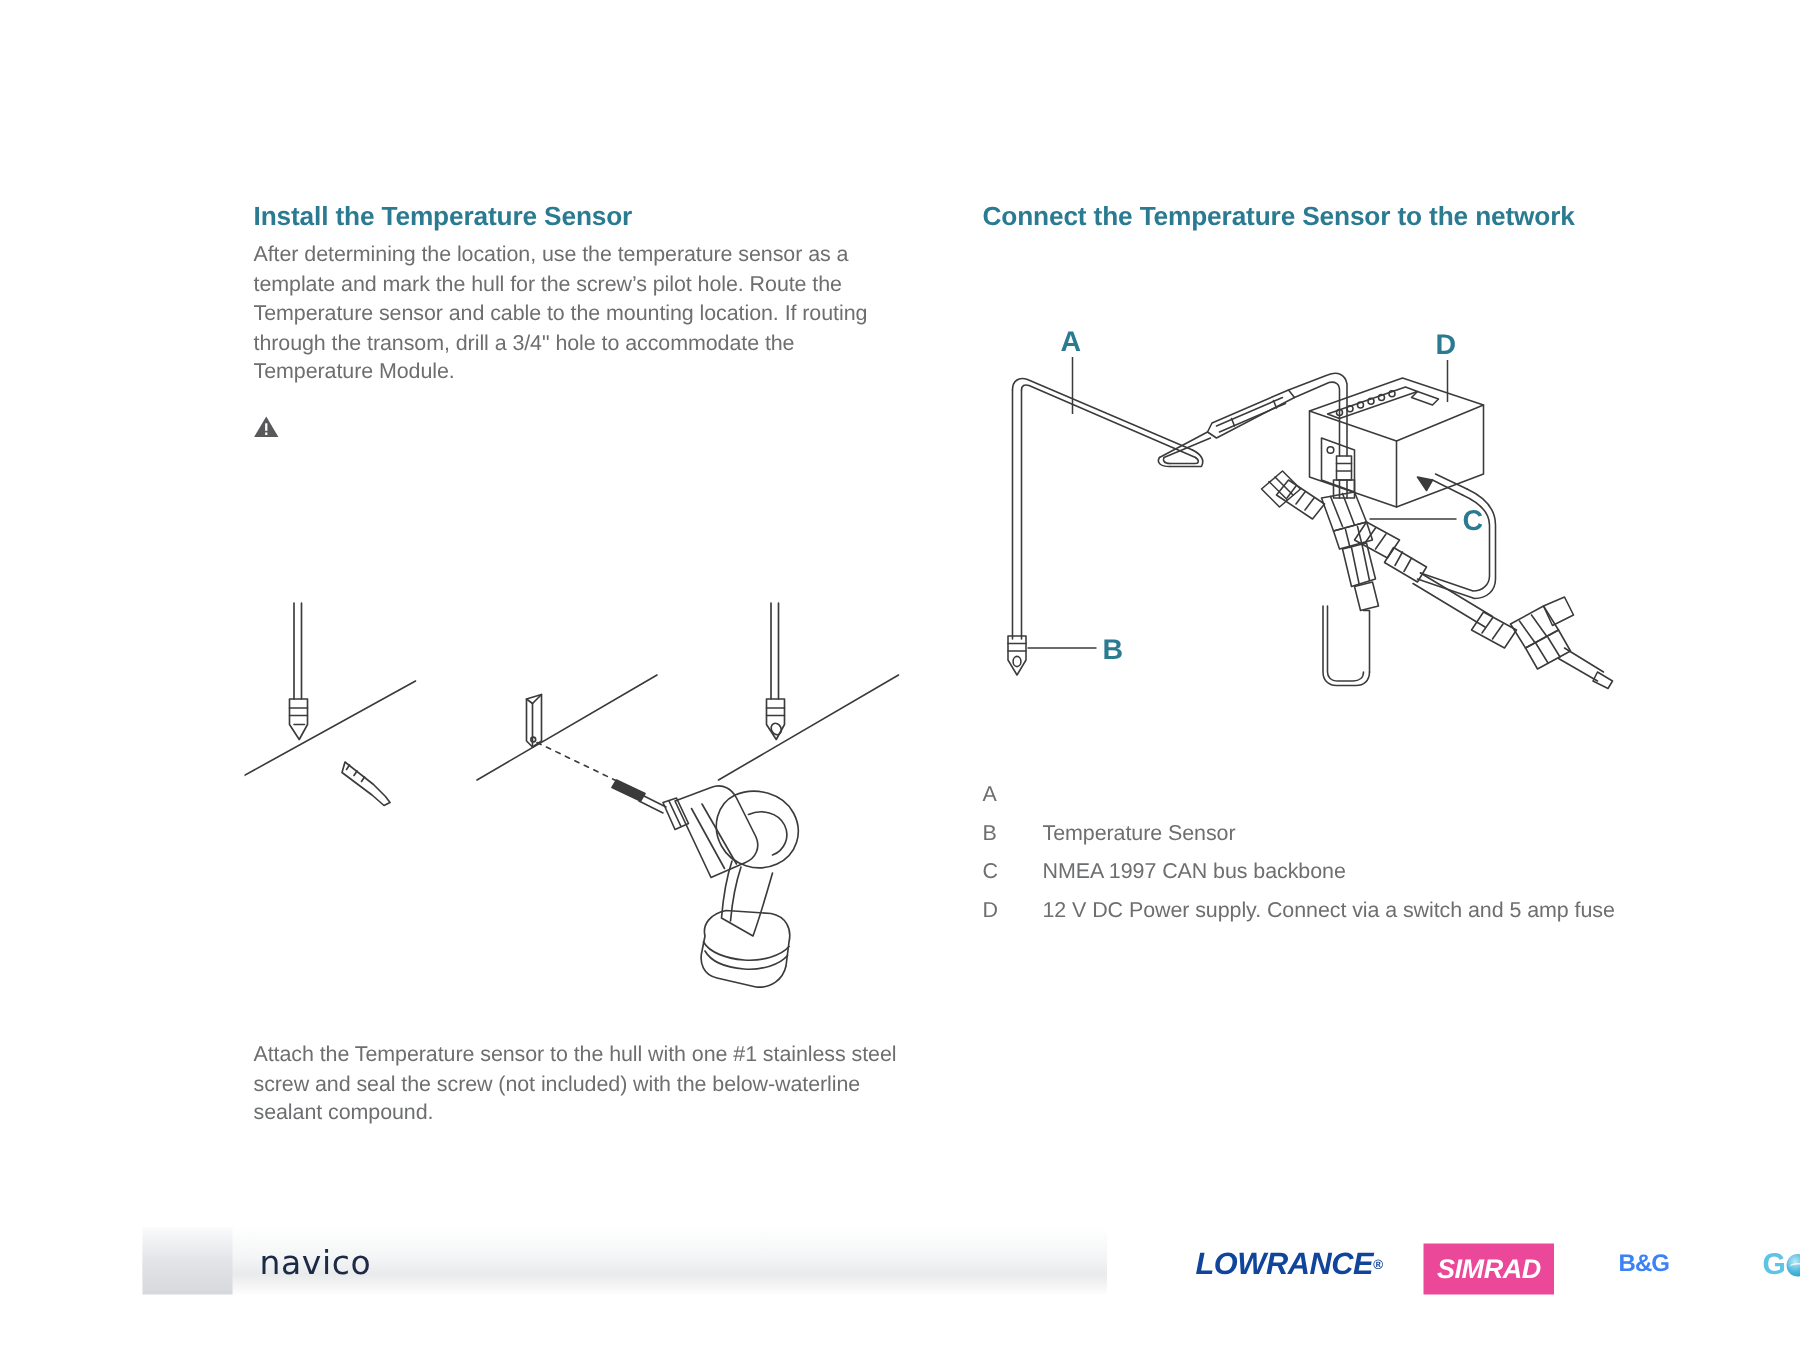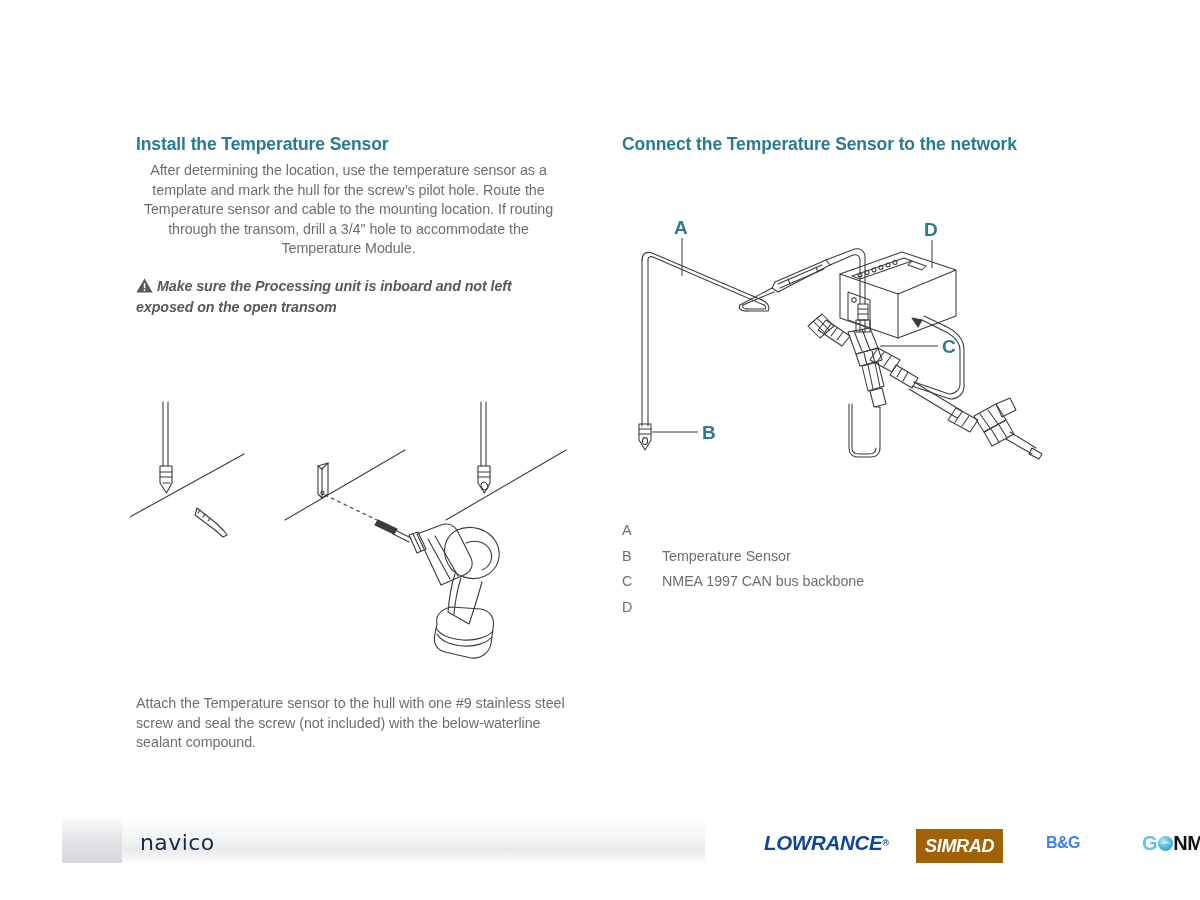--- a/index.html
+++ b/index.html
@@ -11,20 +11,21 @@
     width: 1200px;
     height: 900px;
     position: relative;
     overflow: hidden;
     font-family: "Liberation Sans", sans-serif;
   }
   .page {
     position: absolute;
     inset: 0;
     background: #ffffff;
+    margin-left: 33px;
   }
 
   
   .col-left {
     position: absolute;
     left: 136px;
     top: 134px;
     width: 425px;
   }
   .col-right {
@@ -42,21 +43,20 @@
     letter-spacing: -0.1px;
     line-height: 1.2;
   }
 
   p.body-text {
     margin: 6px 0 0 0;
     font-size: 14.3px;
     line-height: 19.5px;
     color: #6d6e70;
     letter-spacing: -0.05px;
-    text-align: center;
   }
 
   .warning-block {
     margin-top: 18px;
     font-size: 14.3px;
     line-height: 19.5px;
     color: #59595b;
     font-weight: bold;
     font-style: italic;
     letter-spacing: -0.1px;
@@ -177,21 +177,21 @@
     font-weight: bold;
     font-style: italic;
     color: #11449b;
     letter-spacing: -0.3px;
     font-family: "Liberation Sans", sans-serif;
   }
   .brand-lowrance .tm { font-size: 9px; vertical-align: super; }
 
   .brand-simrad {
     left: 152px;
-    background: #a16207;
+    background: #ec4899;
     padding: 4px 9px;
     height: 26px;
     top: 3px;
   }
   .brand-simrad span {
     font-size: 18px;
     font-weight: bold;
     font-style: italic;
     color: #ffffff;
     letter-spacing: -0.3px;
@@ -243,21 +243,21 @@
 
     <p class="body-text">After determining the location, use the temperature sensor as a template and mark the hull for the screw’s pilot hole. Route the Temperature sensor and cable to the mounting location. If routing through the transom, drill a 3/4" hole to accommodate the Temperature Module.</p>
 
     <div class="warning-block">
       <span class="warn-icon">
         <svg width="17" height="15" viewBox="0 0 17 15">
           <path d="M8.5 0.6 L16.6 14.4 L0.4 14.4 Z" fill="#59595b"></path>
           <rect x="7.75" y="5.2" width="1.5" height="5" fill="#ffffff"></rect>
           <rect x="7.75" y="11.3" width="1.5" height="1.7" fill="#ffffff"></rect>
         </svg>
-      </span><span>Make sure the Processing unit is inboard and not left exposed on the open transom</span>
+      </span>
     </div>
   </div>
 
   <div class="fig-install">
     <svg width="460" height="285" viewBox="0 0 460 285">
       <g fill="none" stroke="#3b3b3b" stroke-width="1.1" stroke-linecap="round" stroke-linejoin="round">
 
         <g>
 
           <line x1="-2" y1="120" x2="114" y2="56"></line>
@@ -475,24 +475,25 @@
     <div class="legend-row">
       <div class="legend-key">B</div>
       <div class="legend-val">Temperature Sensor</div>
     </div>
     <div class="legend-row">
       <div class="legend-key">C</div>
       <div class="legend-val">NMEA 1997 CAN bus backbone</div>
     </div>
     <div class="legend-row">
       <div class="legend-key">D</div>
+      <div class="legend-val">12 V DC Power supply. Connect via a switch and 5 amp fuse</div>
     </div>
   </div>
 
-  <div class="caption">Attach the Temperature sensor to the hull with one #9 stainless steel screw and seal the screw (not included) with the below-waterline sealant compound.</div>
+  <div class="caption">Attach the Temperature sensor to the hull with one #1 stainless steel screw and seal the screw (not included) with the below-waterline sealant compound.</div>
 
   <div class="footer">
     <div class="footer-bar"></div>
     <div class="footer-bar-cap"></div>
     <div class="navico-logo">navico</div>
 
     <div class="brands">
       <div class="brand brand-lowrance">
         <span>LOWRANCE</span>
           <span class="tm">®</span>

